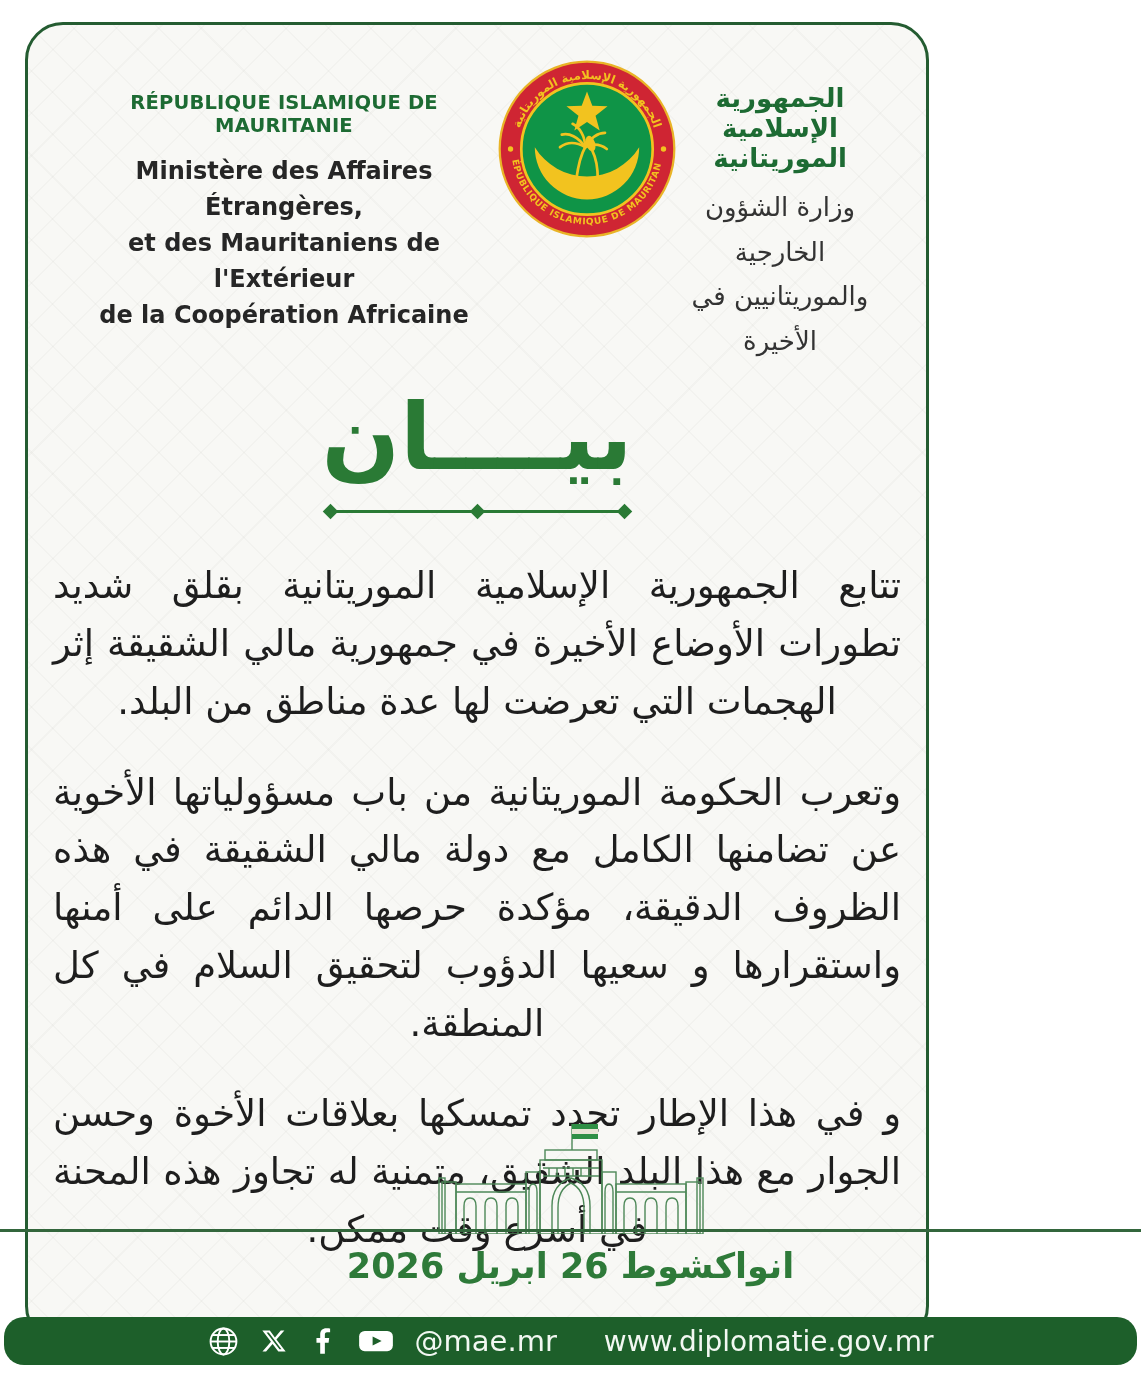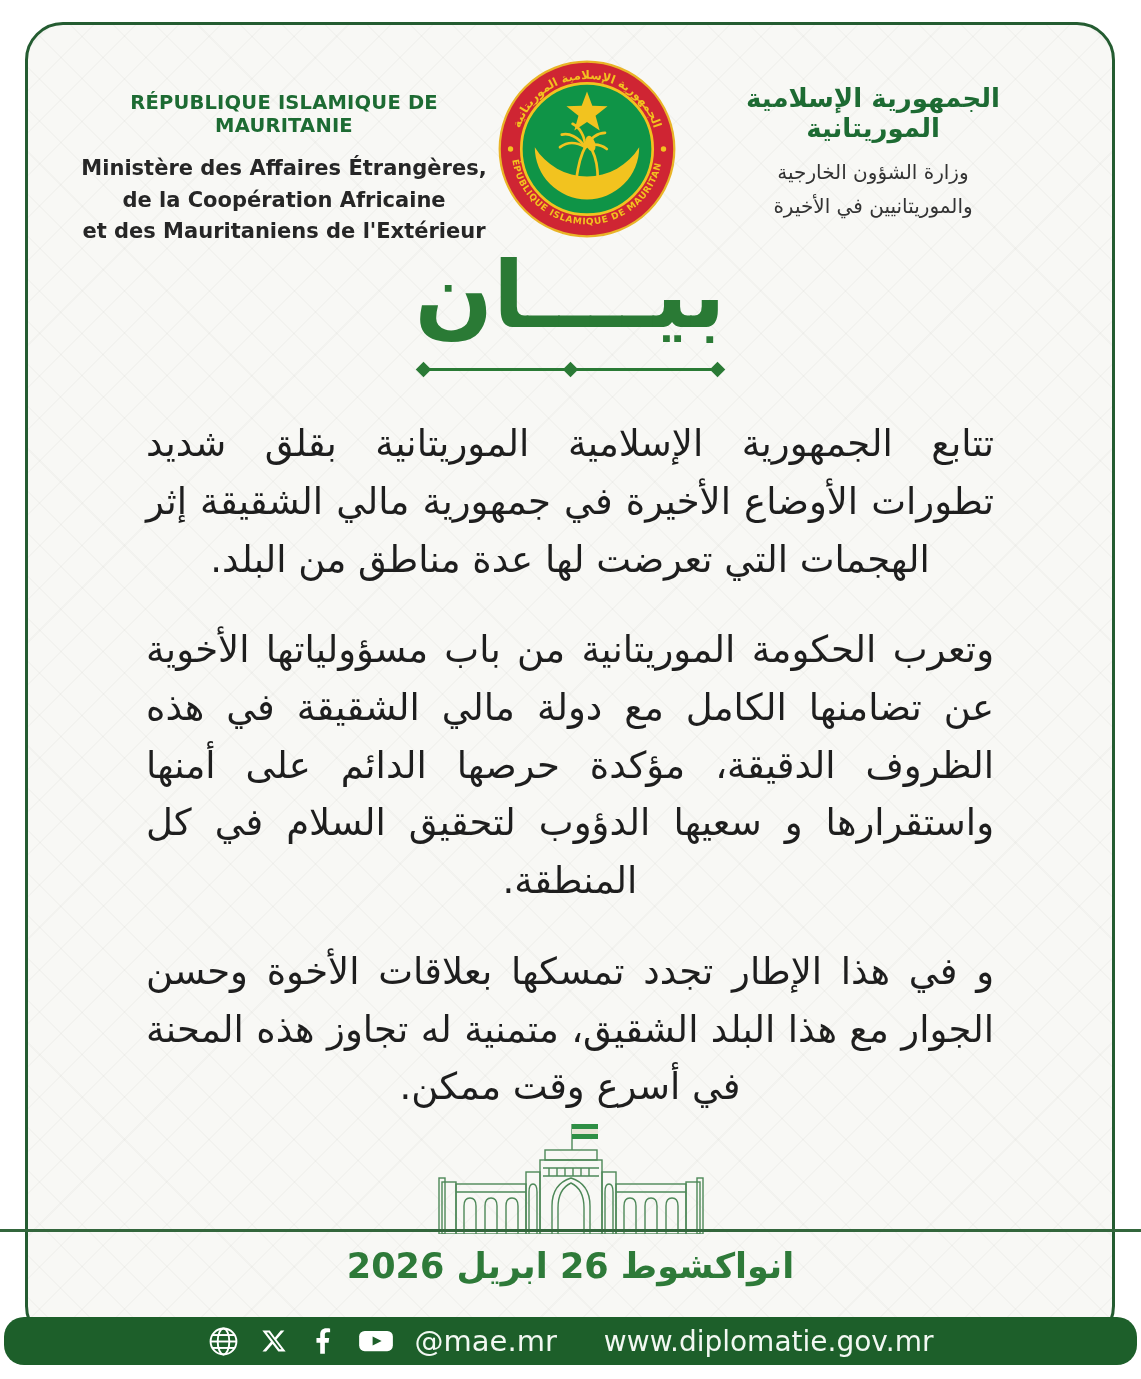--- a/index.html
+++ b/index.html
@@ -4,41 +4,41 @@
 <style>
   * { margin:0; padding:0; box-sizing:border-box; }
   body { background:#ffffff; font-family:"DejaVu Sans", sans-serif; }
 
   .page {
     position:relative; width:1141px; height:1379px;
     background:#ffffff; overflow:hidden;
   }
 
   .frame {
-    position:absolute; left:25px; top:22px; width:1090px; height:1322px;
+    position:absolute; left:25px; top:22px; width:904px; height:1322px;
     border:3px solid #245c31; border-radius:38px;
     background-color:#f8f8f5;
     background-image:
       repeating-linear-gradient(45deg, rgba(170,170,162,.07) 0 1.5px, transparent 1.5px 30px),
       repeating-linear-gradient(-45deg, rgba(170,170,162,.07) 0 1.5px, transparent 1.5px 30px);
   }
 
   
   .hdr { display:flex; align-items:flex-start; padding:34px 46px 0 46px; }
   .hdr-left { width:420px; text-align:center; padding-top:32px; }
   .fr-title { color:#1d6b33; font-weight:bold; font-size:19.5px; letter-spacing:.2px; margin-bottom:16px; }
-  .fr-line  { color:#262626; font-weight:600; font-size:21px; line-height:1.5;text-align:center; }
+  .fr-line  { color:#262626; font-weight:600; font-size:24px; line-height:1.5;text-align:center; }
   .emblem-wrap { flex:0 0 186px; display:flex; justify-content:center; }
   .hdr-right { flex:1; text-align:center; padding-top:24px; direction:rtl; }
   .ar-title { color:#1d6b33; font-weight:bold; font-size:26px; margin-bottom:12px; }
-  .ar-line  { color:#333333; font-weight:500; font-size:20px; line-height:1.72; }
+  .ar-line  { color:#333333; font-weight:500; font-size:26px; line-height:1.72; }
 
   
   .stmt-title {
-    text-align:center; direction:rtl;
+    margin-top:26px; text-align:center; direction:rtl;
     font-size:92px; line-height:1.05; font-weight:bold; color:#2a7a35;
   }
   .divider { width:305px; margin:20px auto 0; display:flex; align-items:center; }
   .divider .line { flex:1; height:3px; background:#2a7a35; }
   .divider .diamond { width:11px; height:11px; background:#2a7a35; transform:rotate(45deg); flex:0 0 auto; }
 
   
   .bodytext { width:848px; margin:40px auto 0; direction:rtl; }
   .bodytext p {
     font-size:37px; line-height:1.56; color:#1e1e1e; font-weight:400;
@@ -67,22 +67,22 @@
 <body>
 
 <div class="page">
 
   <div class="frame">
 
     <div class="hdr">
       <div class="hdr-left">
         <div class="fr-title">RÉPUBLIQUE ISLAMIQUE DE MAURITANIE</div>
         <div class="fr-line">Ministère des Affaires Étrangères,</div>
+        <div class="fr-line">et des Mauritaniens de l'Extérieur</div>
         <div class="fr-line">de la Coopération Africaine</div>
-        <div class="fr-line">et des Mauritaniens de l'Extérieur</div>
       </div>
 
       <div class="emblem-wrap">
         <svg width="180" height="180" viewBox="0 0 200 200">
           <circle cx="100" cy="100" r="97" fill="#cf2533"></circle>
           <circle cx="100" cy="100" r="97" fill="none" stroke="#e9b427" stroke-width="2.5"></circle>
           <circle cx="100" cy="100" r="73" fill="#0f9447" stroke="#f2c31f" stroke-width="3"></circle>
           <defs>
             <path id="arcTop" d="M 23.2,86.5 A 78,78 0 0 1 176.8,86.5"></path>
             <path id="arcBot" d="M 17.3,114.6 A 84,84 0 0 0 182.7,114.6"></path>

